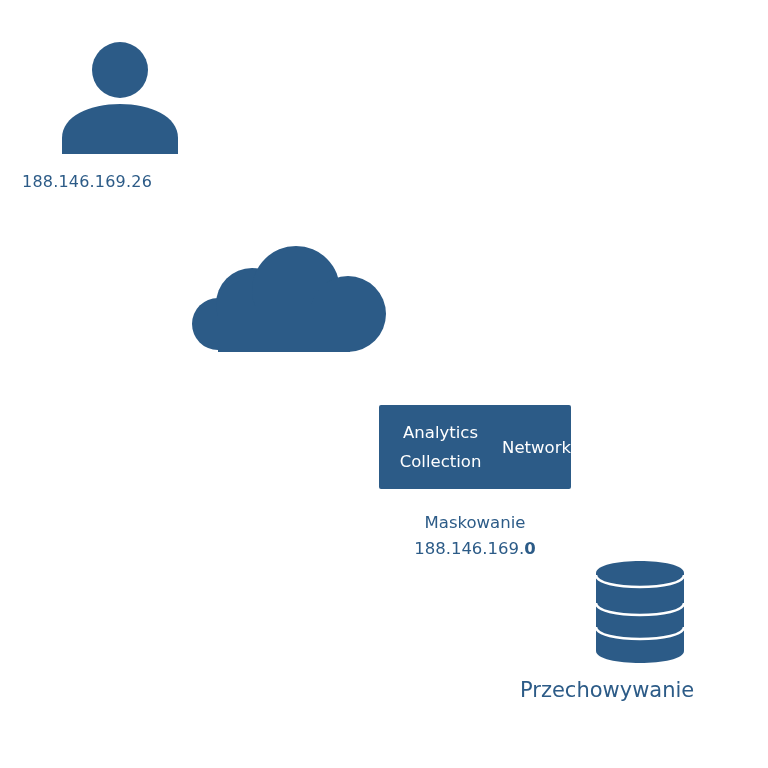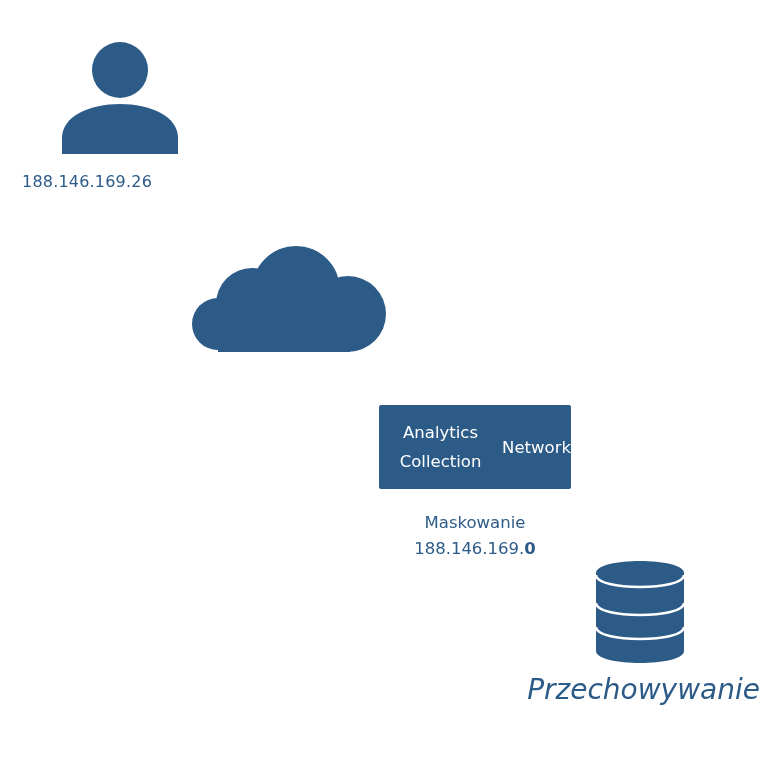--- a/index.html
+++ b/index.html
@@ -9,21 +9,21 @@
     .user-icon { left: 62px; top: 42px; width: 116px; height: 112px; }
     .user-label { left: 22px; top: 172px; width: 200px; font-size: 16px; letter-spacing: 0.2px; }
     .cloud-icon { left: 192px; top: 246px; width: 194px; height: 106px; }
     .acn-box { left: 379px; top: 390px; width: 192px; height: 84px; background: #2c5b87;
                border-radius: 2px; color: #ffffff; display: flex; flex-direction: row;
                align-items: center; justify-content: center; font-size: 16.5px; line-height: 29px;
                text-align: center; margin-top: 15px; }
     .mask-block { left: 379px; top: 482px; width: 192px; text-align: center; font-size: 16.5px; line-height: 26px; margin-top: 28px; }
     .mask-block b { font-weight: bold; }
     .db-icon { left: 596px; top: 561px; width: 88px; height: 102px; }
-    .db-label { left: 520px; top: 676px; width: 240px; text-align: right; font-size: 28px; line-height: 28px; font-style: italic; }
+    .db-label { left: 520px; top: 676px; width: 240px; text-align: left; font-size: 21px; line-height: 28px; }
   </style>
 </head>
 <body>
 
 <svg class="abs user-icon" viewBox="0 0 116 112">
   <circle cx="58" cy="28" r="28" fill="#2c5b87"></circle>
   <path d="M0 112 L0 96 C0 74 28 62 58 62 C88 62 116 74 116 96 L116 112 Z" fill="#2c5b87"></path>
 </svg>
 <div class="abs user-label">188.146.169.26</div>
 

